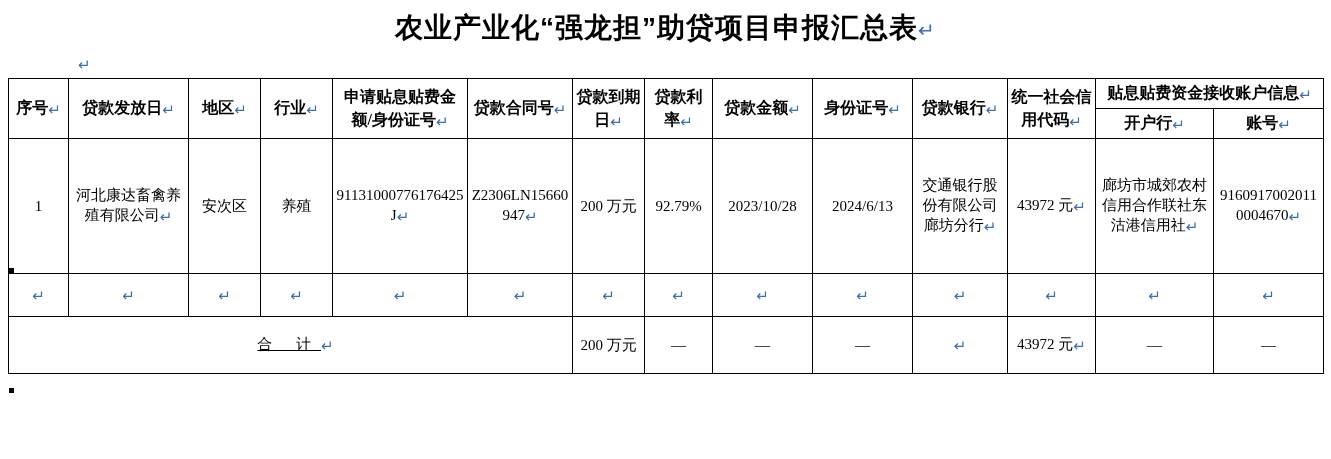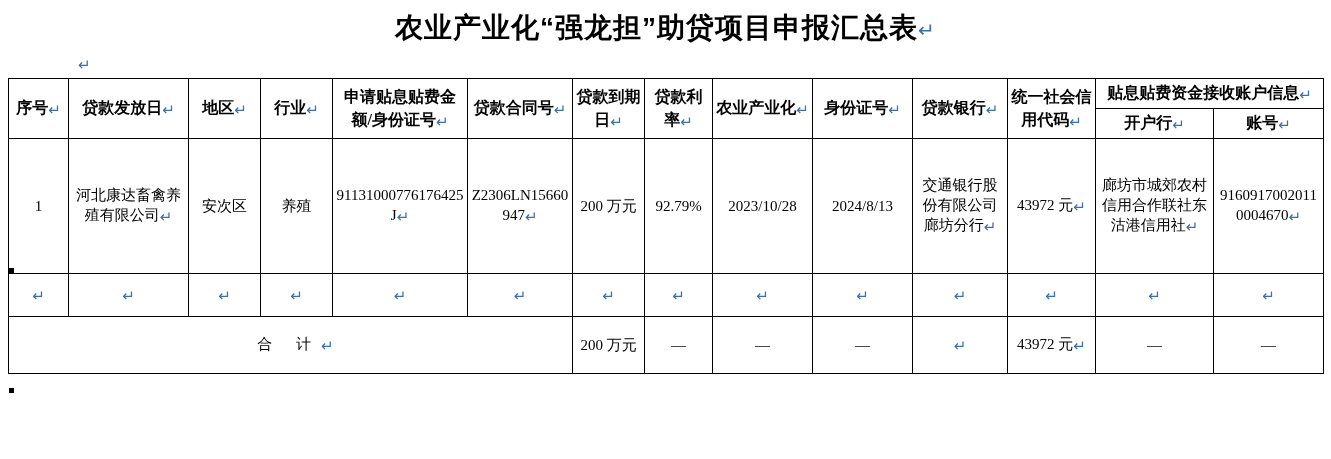--- a/index.html
+++ b/index.html
@@ -78,20 +78,21 @@
   .row-empty td {
     height: 38px;
   }
   .row-total td {
     height: 52px;
     font-size: 16px;
   }
   .total-label {
     letter-spacing: 10px;
     padding-left: 10px;
+    text-decoration: underline;
   }
   .mark {
     position: absolute;
     left: 9px;
     width: 5px;
     height: 5px;
     background: #000000;
   }
 </style>
 </head>
@@ -129,21 +130,21 @@
   <thead>
     <tr>
       <th class="hdr-2line" rowspan="2"><span>序号</span><span class="pilcrow">↵</span></th>
       <th rowspan="2"><span>贷款发放日</span><span class="pilcrow">↵</span></th>
       <th rowspan="2"><span>地区</span><span class="pilcrow">↵</span></th>
       <th rowspan="2"><span>行业</span><span class="pilcrow">↵</span></th>
       <th rowspan="2"><span>申请贴息贴费金额/身份证号</span><span class="pilcrow">↵</span></th>
       <th rowspan="2"><span>贷款合同号</span><span class="pilcrow">↵</span></th>
       <th rowspan="2"><span>贷款到期日</span><span class="pilcrow">↵</span></th>
       <th rowspan="2"><span>贷款利率</span><span class="pilcrow">↵</span></th>
-      <th rowspan="2"><span>农业产业化</span><span class="pilcrow">↵</span></th>
+      <th rowspan="2"><span>贷款金额</span><span class="pilcrow">↵</span></th>
       <th rowspan="2"><span>身份证号</span><span class="pilcrow">↵</span></th>
       <th rowspan="2"><span>贷款银行</span><span class="pilcrow">↵</span></th>
       <th rowspan="2"><span>统一社会信用代码</span><span class="pilcrow">↵</span></th>
       <th colspan="2"><span>贴息贴费资金接收账户信息</span><span class="pilcrow">↵</span></th>
     </tr>
     <tr>
       <th><span>开户行</span><span class="pilcrow">↵</span></th>
       <th><span>账号</span><span class="pilcrow">↵</span></th>
     </tr>
   </thead>
@@ -151,21 +152,21 @@
     <tr class="row-data">
       <td>1</td>
       <td><span>河北康达畜禽养殖有限公司</span><span class="pilcrow">↵</span></td>
       <td>安次区</td>
       <td>养殖</td>
       <td><span>91131000776176425J</span><span class="pilcrow">↵</span></td>
       <td><span>Z2306LN15660947</span><span class="pilcrow">↵</span></td>
       <td>200 万元</td>
       <td>92.79%</td>
       <td>2023/10/28</td>
-      <td>2024/8/13</td>
+      <td>2024/6/13</td>
       <td><span>交通银行股份有限公司廊坊分行</span><span class="pilcrow">↵</span></td>
       <td><span>43972 元</span><span class="pilcrow">↵</span></td>
       <td><span>廊坊市城郊农村信用合作联社东沽港信用社</span><span class="pilcrow">↵</span></td>
       <td><span>91609170020110004670</span><span class="pilcrow">↵</span></td>
     </tr>
     <tr class="row-empty">
       <td><span class="pilcrow">↵</span></td>
       <td><span class="pilcrow">↵</span></td>
       <td><span class="pilcrow">↵</span></td>
       <td><span class="pilcrow">↵</span></td>

